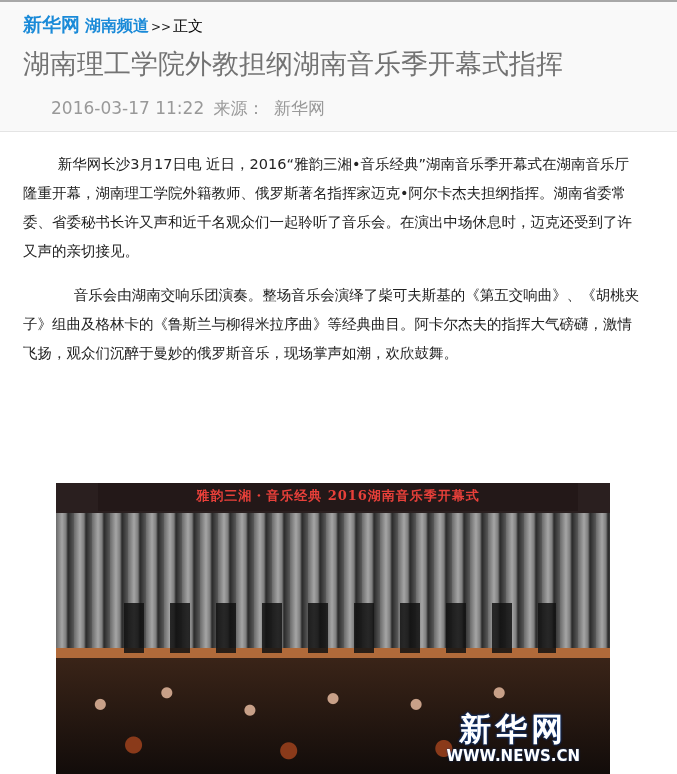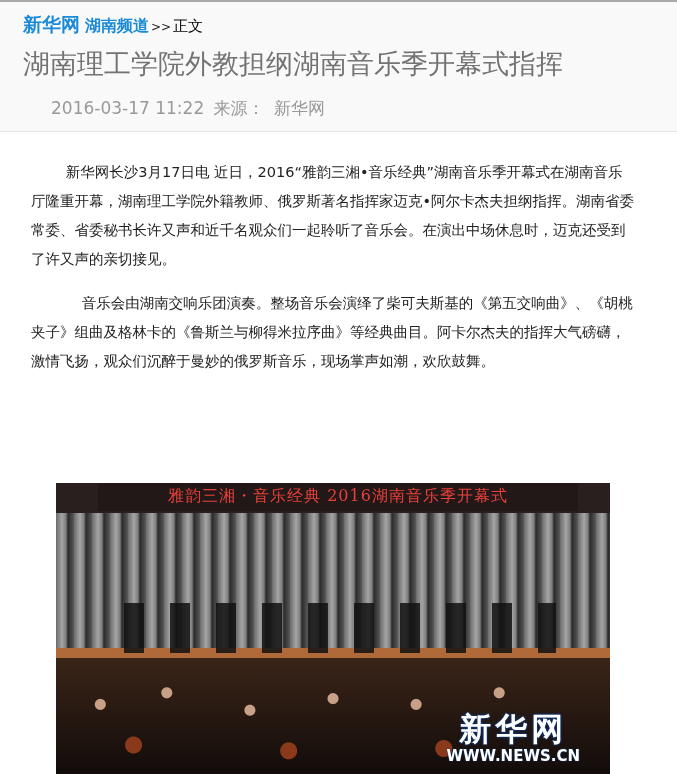--- a/index.html
+++ b/index.html
@@ -7,29 +7,29 @@
   .header { position:absolute; left:0; top:0; width:677px; height:132px; background:#f9f9f9; border-top:2px solid #a8a8a8; border-bottom:1px solid #e4e4e4; box-sizing:border-box; }
   .crumb { position:absolute; left:23px; top:10px; height:24px; display:flex; align-items:baseline; white-space:nowrap; }
   .logo { color:#1a8ad8; font-weight:bold; font-size:19px; letter-spacing:0px; }
   .channel { color:#1a8ad8; font-weight:bold; font-size:16px; margin-left:5px; }
   .sep { color:#222; font-size:12px; margin-left:2px; }
   .crumb-cur { color:#000000; font-size:15px; margin-left:2px; }
   .title { position:absolute; left:23px; top:44px; font-size:27px; color:#737373; white-space:nowrap; letter-spacing:0px; }
   .meta { position:absolute; left:23px; top:95px; font-size:17px; color:#999; white-space:nowrap;margin-left:28px; }
   .meta span { margin-right:4px; }
   .article { position:absolute; left:23px; top:150px; width:620px; font-size:14.5px; line-height:29px; color:#222; font-family:"DejaVu Sans","Liberation Sans",sans-serif; }
-  .article p { margin:8px; }
+  .article p { margin:0; }
   .p1 { text-indent:2.4em; }
   .p2 { margin-top:15px !important; text-indent:3.5em; }
   .photo { position:absolute; left:56px; top:483px; width:554px; height:291px; overflow:hidden;
     background:
       linear-gradient(180deg, #2a1f1f 0px, #2a1f1f 30px, transparent 30px),
       repeating-linear-gradient(90deg, #6b6b6b 0px, #a5a5a5 6px, #7d7d7d 10px, #2a2a2a 12px, #5a5a5a 18px);
   }
-  .banner { position:absolute; left:42px; top:0; width:480px; height:28px; background:#231818; color:#e8403a; font-family:"DejaVu Serif","Liberation Serif",serif; font-size:16px; font-weight:normal; text-align:center; line-height:26px; letter-spacing:1px; }
+  .banner { position:absolute; left:42px; top:0; width:480px; height:28px; background:#231818; color:#e8403a; font-family:"DejaVu Serif","Liberation Serif",serif; font-size:13px; font-weight:bold; text-align:center; line-height:26px; letter-spacing:1px; }
   .stage { position:absolute; left:0; top:165px; width:554px; height:20px; background:#b06a3a; }
   .orchestra { position:absolute; left:0; top:175px; width:554px; height:116px;
     background:
       radial-gradient(circle at 8% 40%, #c8a088 0 5px, transparent 6px),
       radial-gradient(circle at 20% 30%, #c8a088 0 5px, transparent 6px),
       radial-gradient(circle at 35% 45%, #c8a088 0 5px, transparent 6px),
       radial-gradient(circle at 50% 35%, #c8a088 0 5px, transparent 6px),
       radial-gradient(circle at 65% 40%, #c8a088 0 5px, transparent 6px),
       radial-gradient(circle at 80% 30%, #c8a088 0 5px, transparent 6px),
       radial-gradient(circle at 14% 75%, #8a3a1a 0 8px, transparent 9px),

